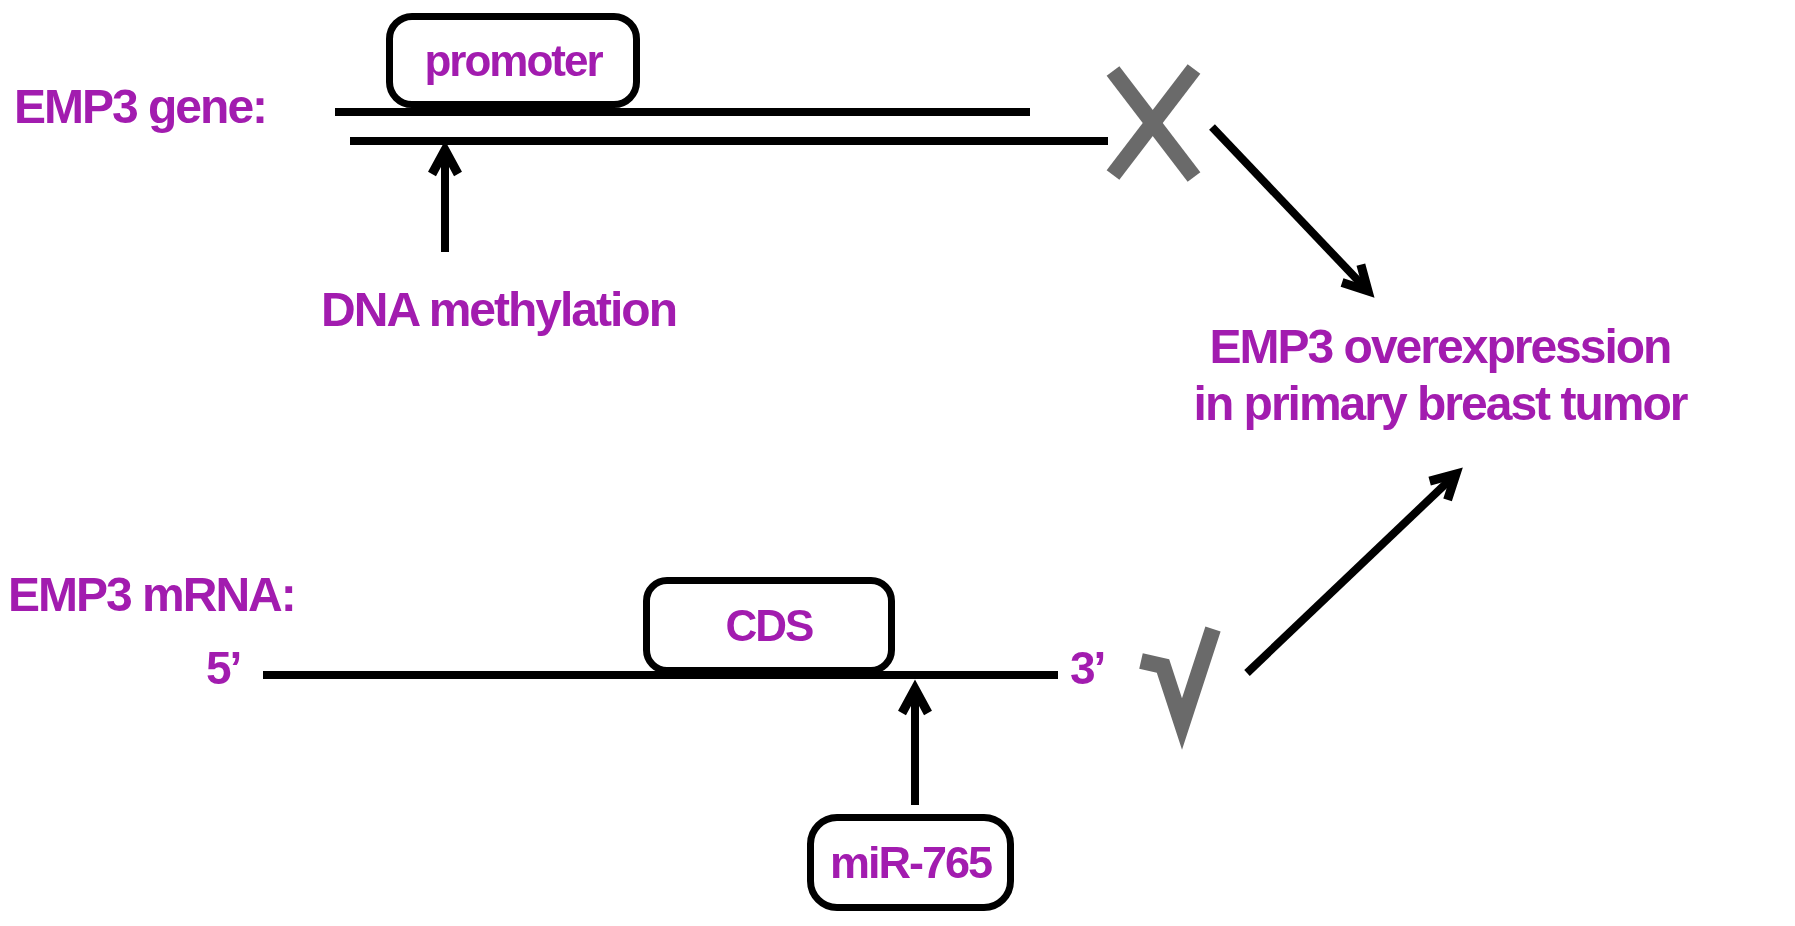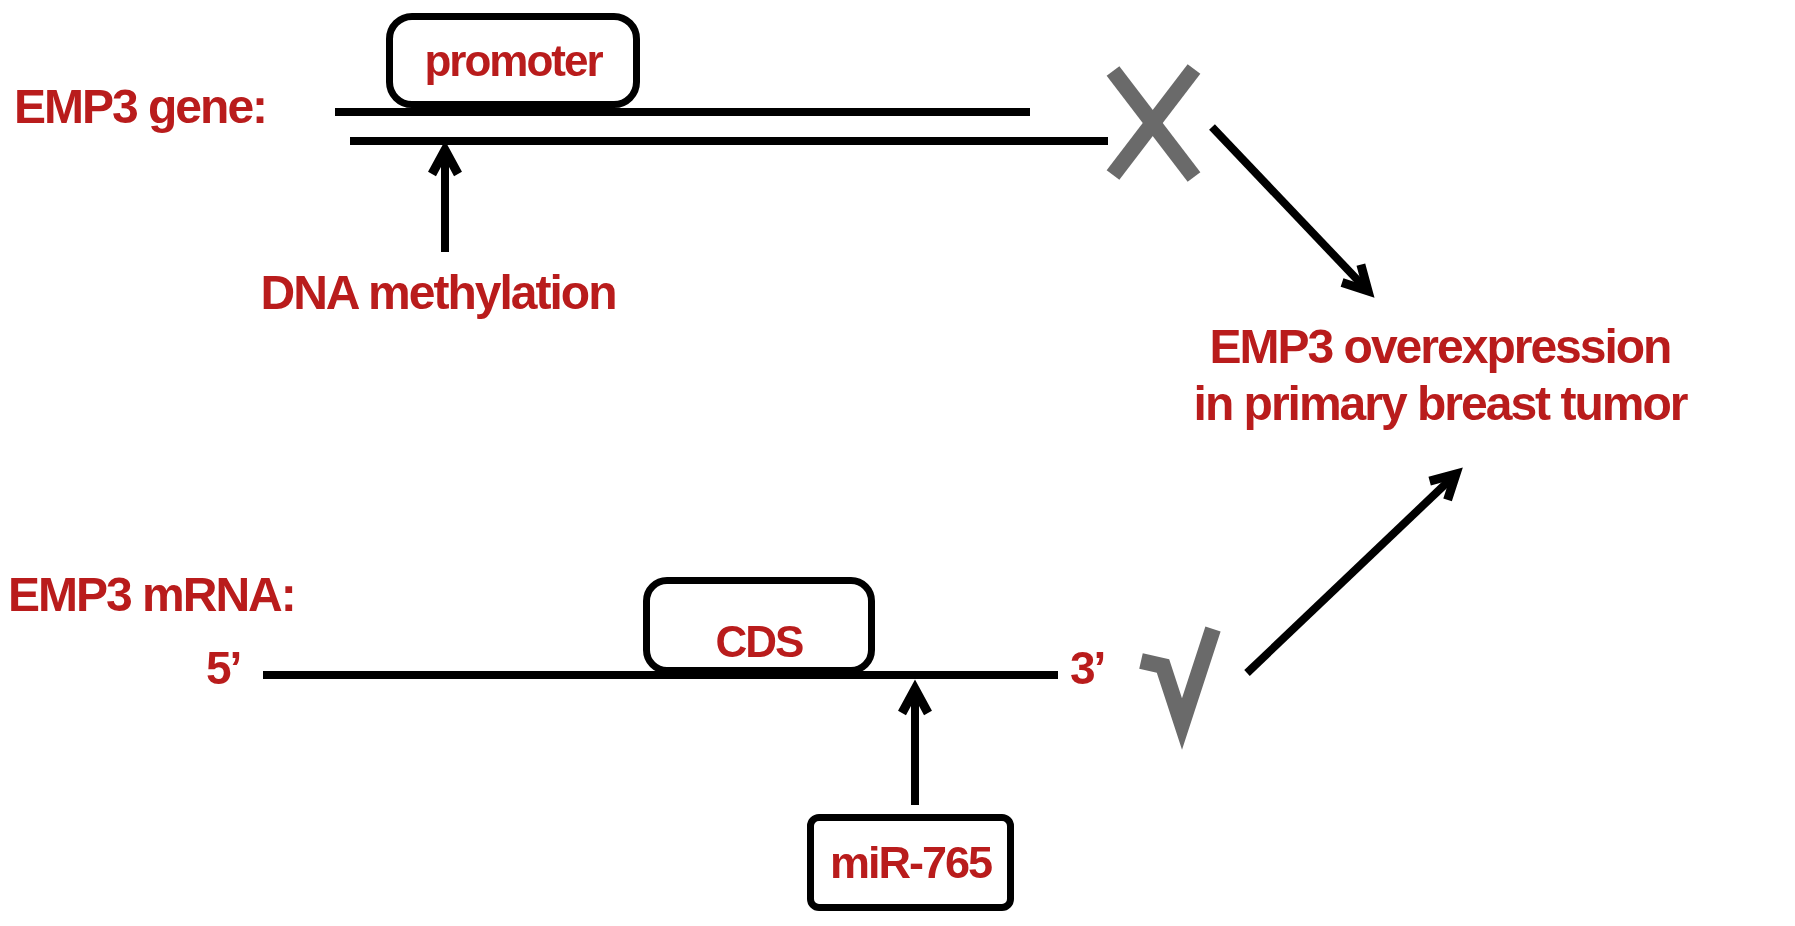--- a/index.html
+++ b/index.html
@@ -7,21 +7,21 @@
     padding: 0;
     background: #ffffff;
   }
   .canvas {
     position: relative;
     width: 1795px;
     height: 926px;
     background: #ffffff;
     font-family: "Liberation Sans", sans-serif;
     font-weight: 700;
-    color: #b91c1c;
+    color: #a21caf;
     overflow: hidden;
   }
   .layer-svg {
     position: absolute;
     left: 0;
     top: 0;
     width: 1795px;
     height: 926px;
   }
   .label {
@@ -45,34 +45,33 @@
   }
   .promoter-box {
     left: 380px; top: 13px;
     width: 254px; height: 95px;
     border-radius: 26px;
     font-size: 44px;
     margin-left: 6px;
   }
   .cds-box {
     left: 643px; top: 577px;
-    width: 232px; height: 97px;
+    width: 252px; height: 97px;
     border-radius: 24px;
     font-size: 44px;
-    align-items: flex-end;
   }
   .mir-box {
     left: 807px; top: 814px;
     width: 207px; height: 97px;
-    border-radius: 12px;
+    border-radius: 30px;
     font-size: 45px;
     align-items: center;
   }
   .gene-label   { left: 14px;  top: 82px; }
-  .meth-label   { left: 200px; top: 268px; width: 476px; text-align: center; }
+  .meth-label   { left: 200px; top: 285px; width: 476px; text-align: right; }
   .mrna-label   { left: 8px;   top: 570px; text-align: right; }
   .five-prime   { left: 206px; top: 644px; font-size: 46px; }
   .three-prime  { left: 1070px; top: 644px; font-size: 46px; }
   .outcome-text {
     position: absolute;
     left: 1150px; top: 318px;
     width: 580px;
     text-align: center;
     font-size: 48px;
     letter-spacing: -2px;

